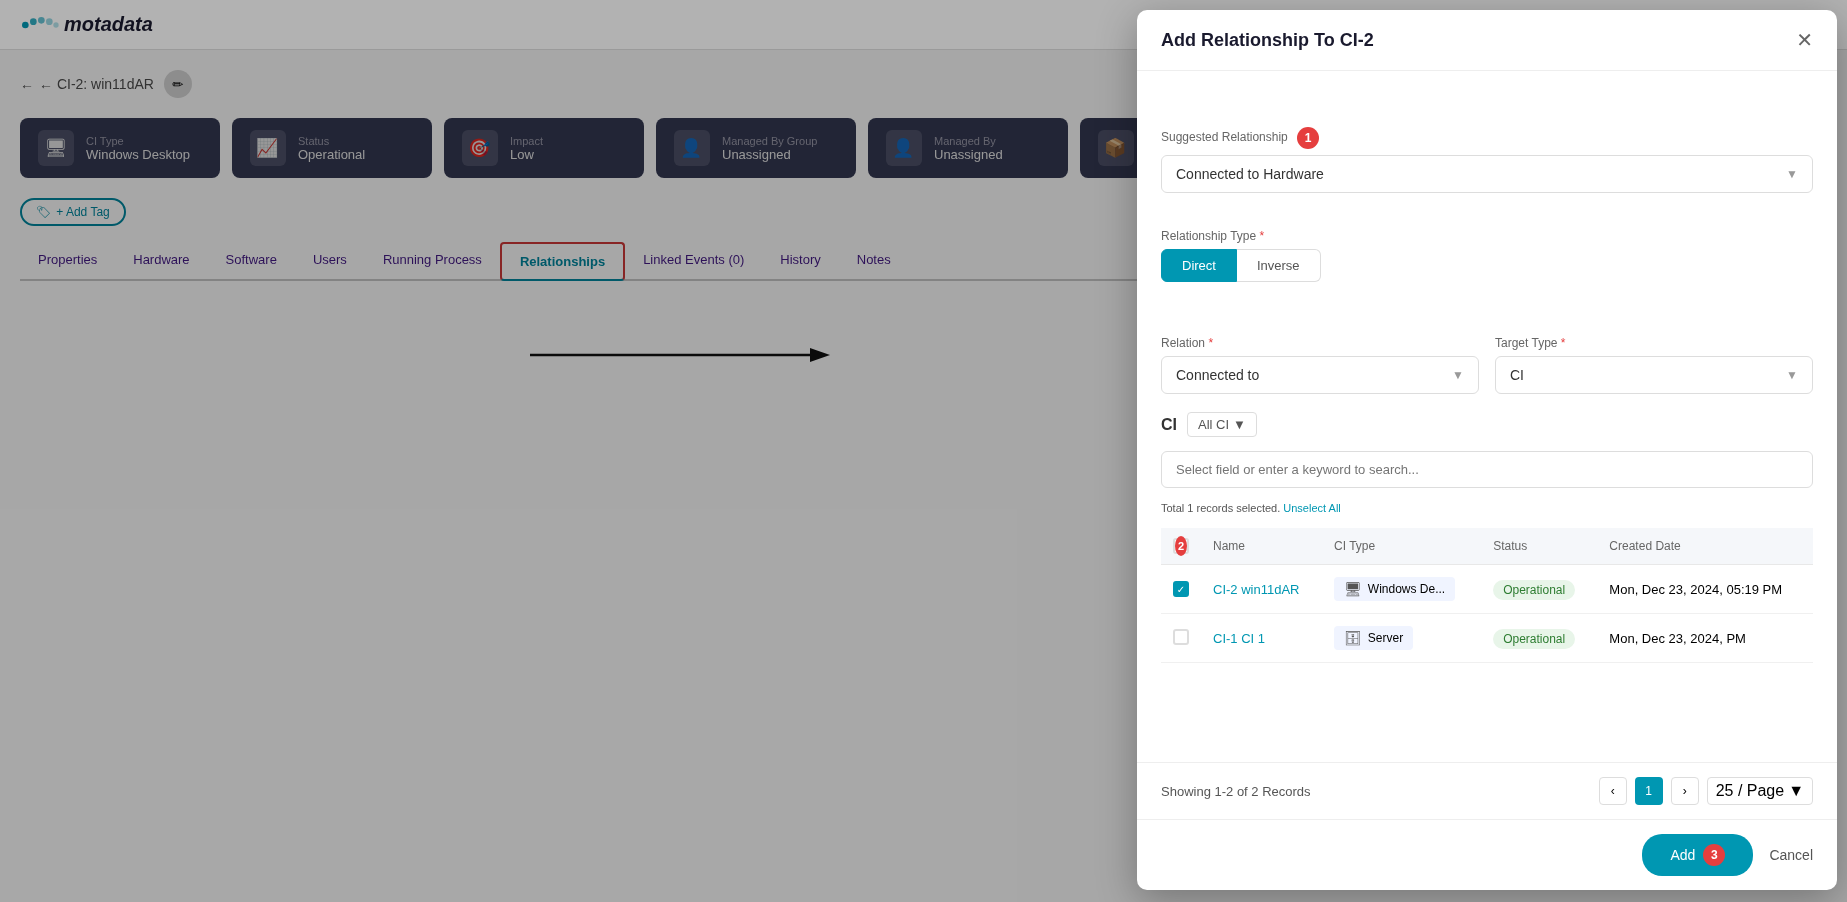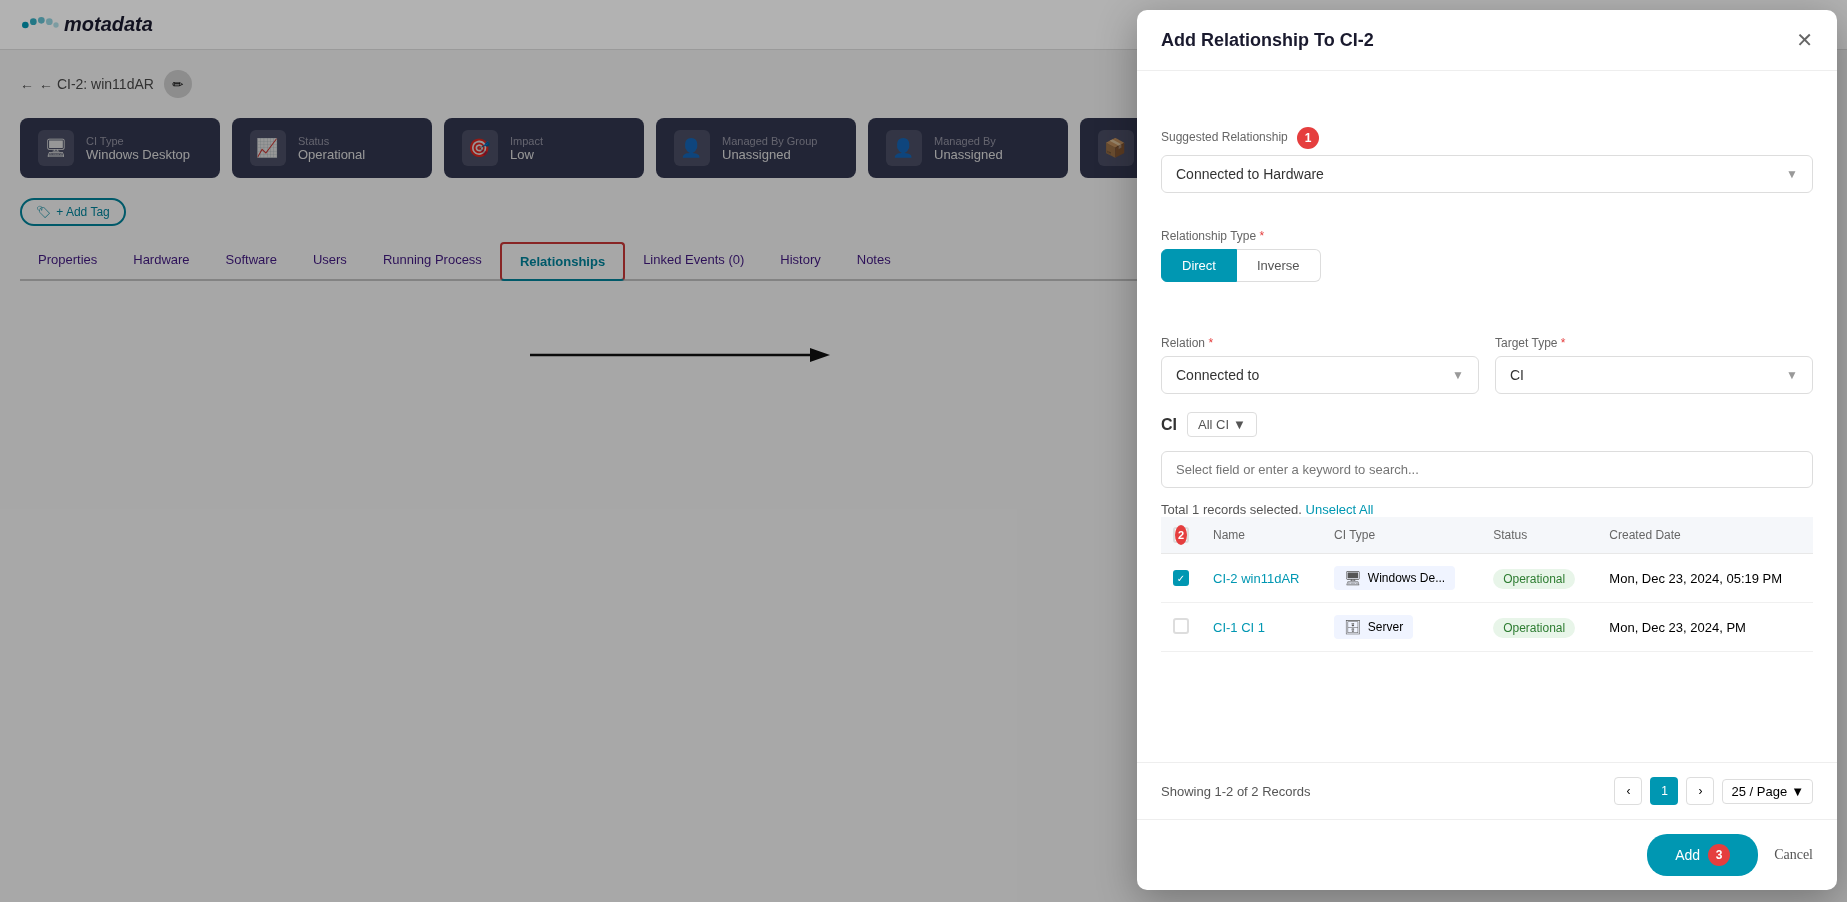--- a/index.html
+++ b/index.html
@@ -68,21 +68,21 @@
     .two-col .field-group { flex: 1; }
 
     
     .ci-header { display: flex; align-items: center; gap: 10px; margin-bottom: 14px; }
     .ci-label { font-size: 16px; font-weight: 600; color: #333; }
     .all-ci-dropdown { display: flex; align-items: center; gap: 4px; font-size: 13px; color: #555; cursor: pointer; border: 1px solid #ddd; border-radius: 4px; padding: 4px 10px; }
 
     .search-box { border: 1px solid #ddd; border-radius: 6px; padding: 10px 14px; font-size: 13px; color: #aaa; margin-bottom: 14px; width: 100%; }
 
     
-    .records-info { font-size: 13px; color: #555; }
+    .records-info { font-size: 11px; color: #555; margin-bottom: 14px; }
     .records-info .unselect-link { color: #0097b2; cursor: pointer; text-decoration: none; }
 
     
     .data-table { width: 100%; border-collapse: collapse; }
     .data-table th { background: #f5f7fa; padding: 10px 12px; text-align: left; font-size: 12px; color: #666; font-weight: 500; border-bottom: 1px solid #e8e8e8; }
     .data-table td { padding: 12px 12px; font-size: 13px; border-bottom: 1px solid #f0f0f0; vertical-align: middle; }
     .data-table .checkbox-col { width: 36px; }
 
     .checkbox { width: 16px; height: 16px; border: 2px solid #ddd; border-radius: 3px; cursor: pointer; display: inline-flex; align-items: center; justify-content: center; }
     .checkbox.checked { background: #0097b2; border-color: #0097b2; color: #fff; font-size: 10px; }
@@ -92,26 +92,26 @@
     .ci-type-badge { display: inline-flex; align-items: center; gap: 6px; background: #f0f4ff; border-radius: 4px; padding: 4px 10px; font-size: 12px; }
     .ci-type-icon { font-size: 14px; color: #555; }
     .status-badge { background: #e8f5e9; color: #2e7d32; border-radius: 12px; padding: 3px 10px; font-size: 12px; }
 
     
     .pagination-bar { padding: 14px 24px; border-top: 1px solid #eee; display: flex; justify-content: space-between; align-items: center; }
     .showing-text { font-size: 13px; color: #555; }
     .page-controls { display: flex; align-items: center; gap: 8px; }
     .page-btn { width: 28px; height: 28px; border: 1px solid #ddd; border-radius: 4px; background: #fff; cursor: pointer; display: flex; align-items: center; justify-content: center; font-size: 12px; }
     .page-num { width: 28px; height: 28px; background: #0097b2; color: #fff; border-radius: 4px; display: flex; align-items: center; justify-content: center; font-size: 12px; }
-    .per-page { border: 1px solid #ddd; border-radius: 4px; padding: 4px 8px; font-size: 13px; cursor: pointer; display: flex; align-items: center; gap: 4px; }
+    .per-page { border: 1px solid #ddd; border-radius: 4px; padding: 4px 8px; font-size: 16px; cursor: pointer; display: flex; align-items: center; gap: 4px; }
 
     
     .modal-footer { padding: 14px 24px; border-top: 1px solid #eee; display: flex; justify-content: flex-end; align-items: center; gap: 16px; }
     .add-btn { background: #0097b2; color: #fff; border: none; border-radius: 20px; padding: 10px 28px; font-size: 14px; cursor: pointer; display: flex; align-items: center; gap: 8px; }
-    .cancel-btn { background: none; border: none; font-size: 14px; color: #555; cursor: pointer; font-family: Liberation Serif, serif; }
+    .cancel-btn { background: none; border: none; font-size: 14px; color: #555; cursor: pointer; }
     .step-3-badge { display: inline-flex; align-items: center; justify-content: center; width: 22px; height: 22px; background: #e53e3e; color: #fff; border-radius: 50%; font-size: 12px; font-weight: 700; }
   </style>
 </head>
 <body>
 
 <div class="bg-page">
 
   <div class="top-bar">
     <div class="logo">
       <svg class="logo-icon" viewBox="0 0 60 30" fill="none" xmlns="http://www.w3.org/2000/svg">

